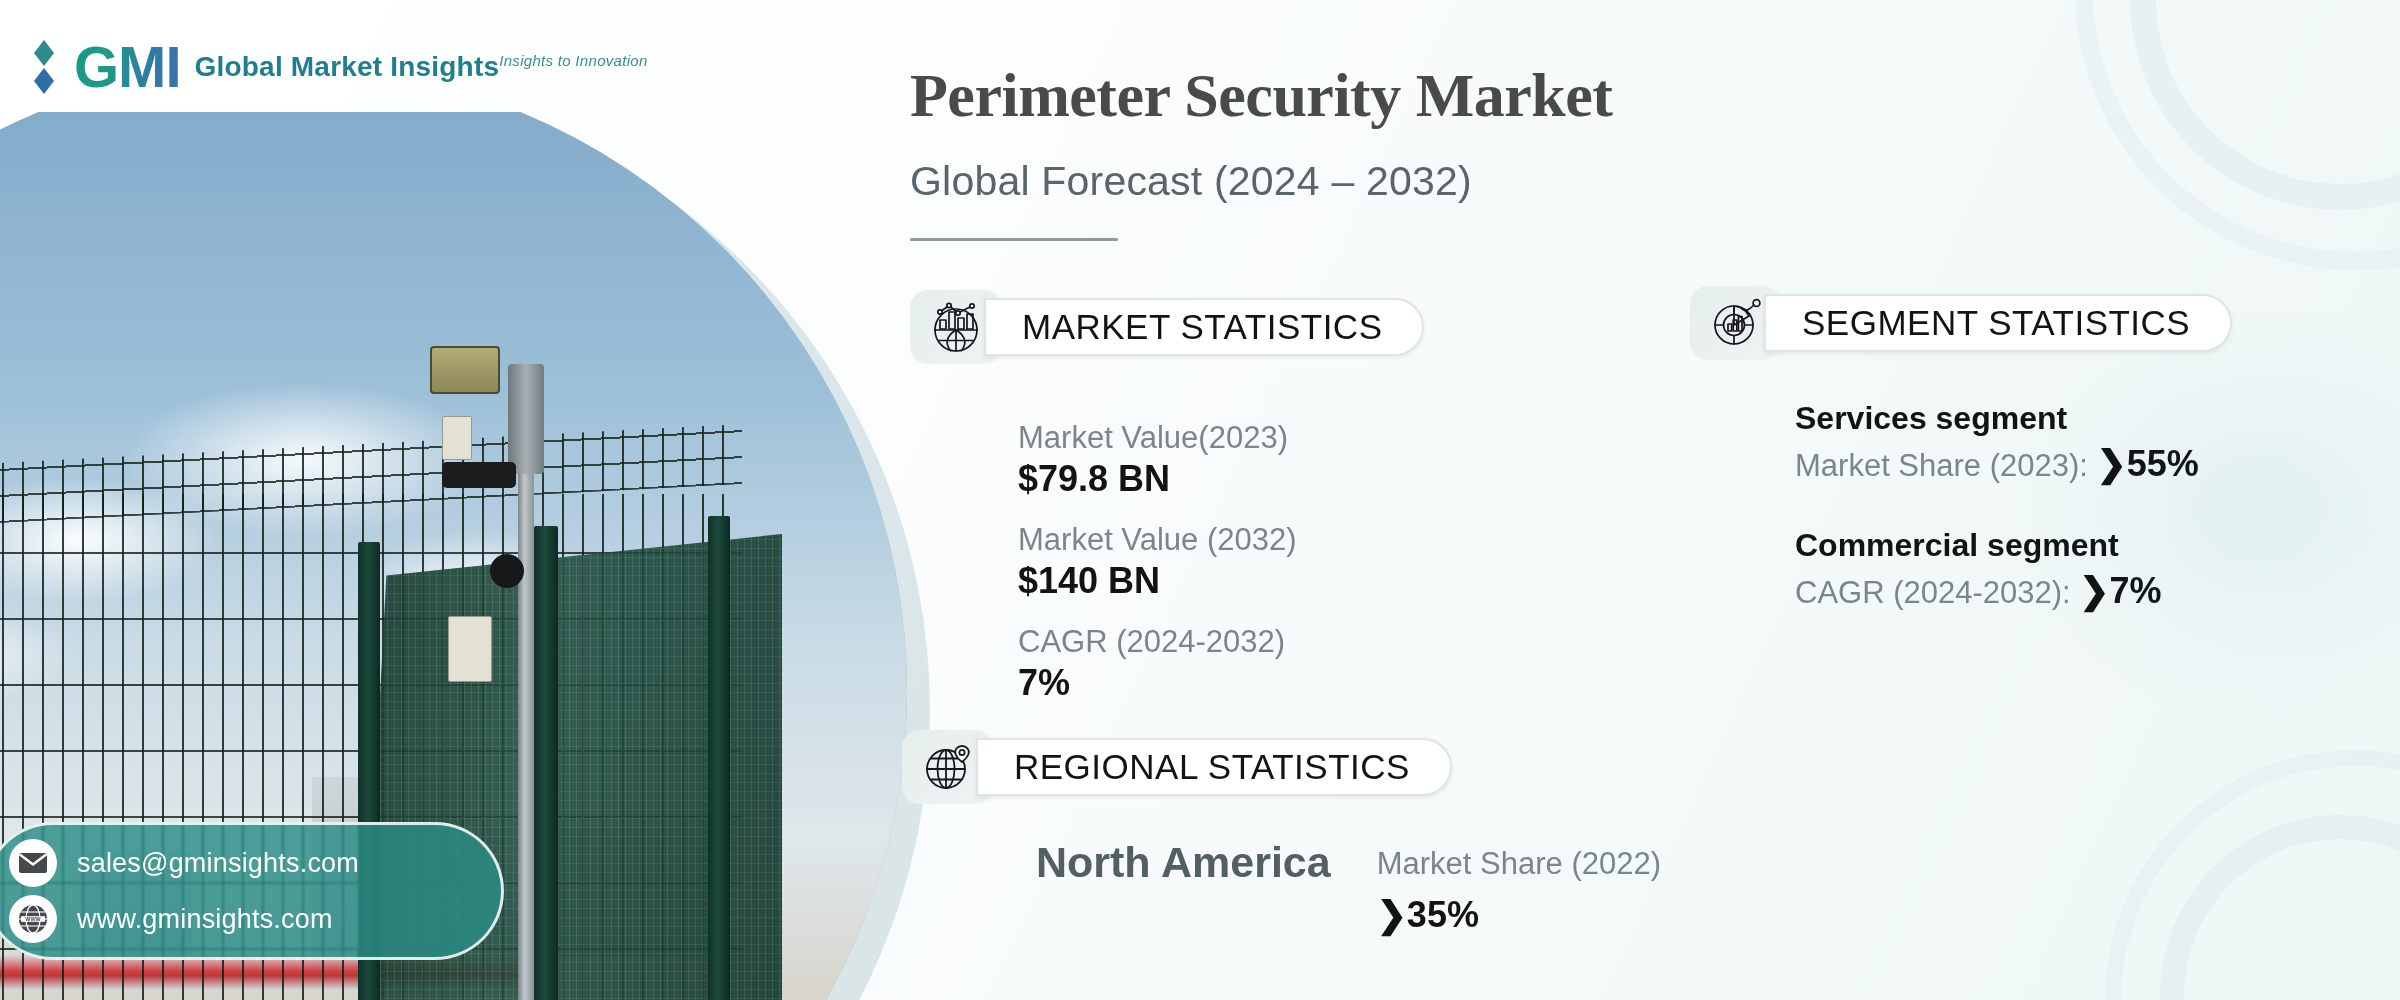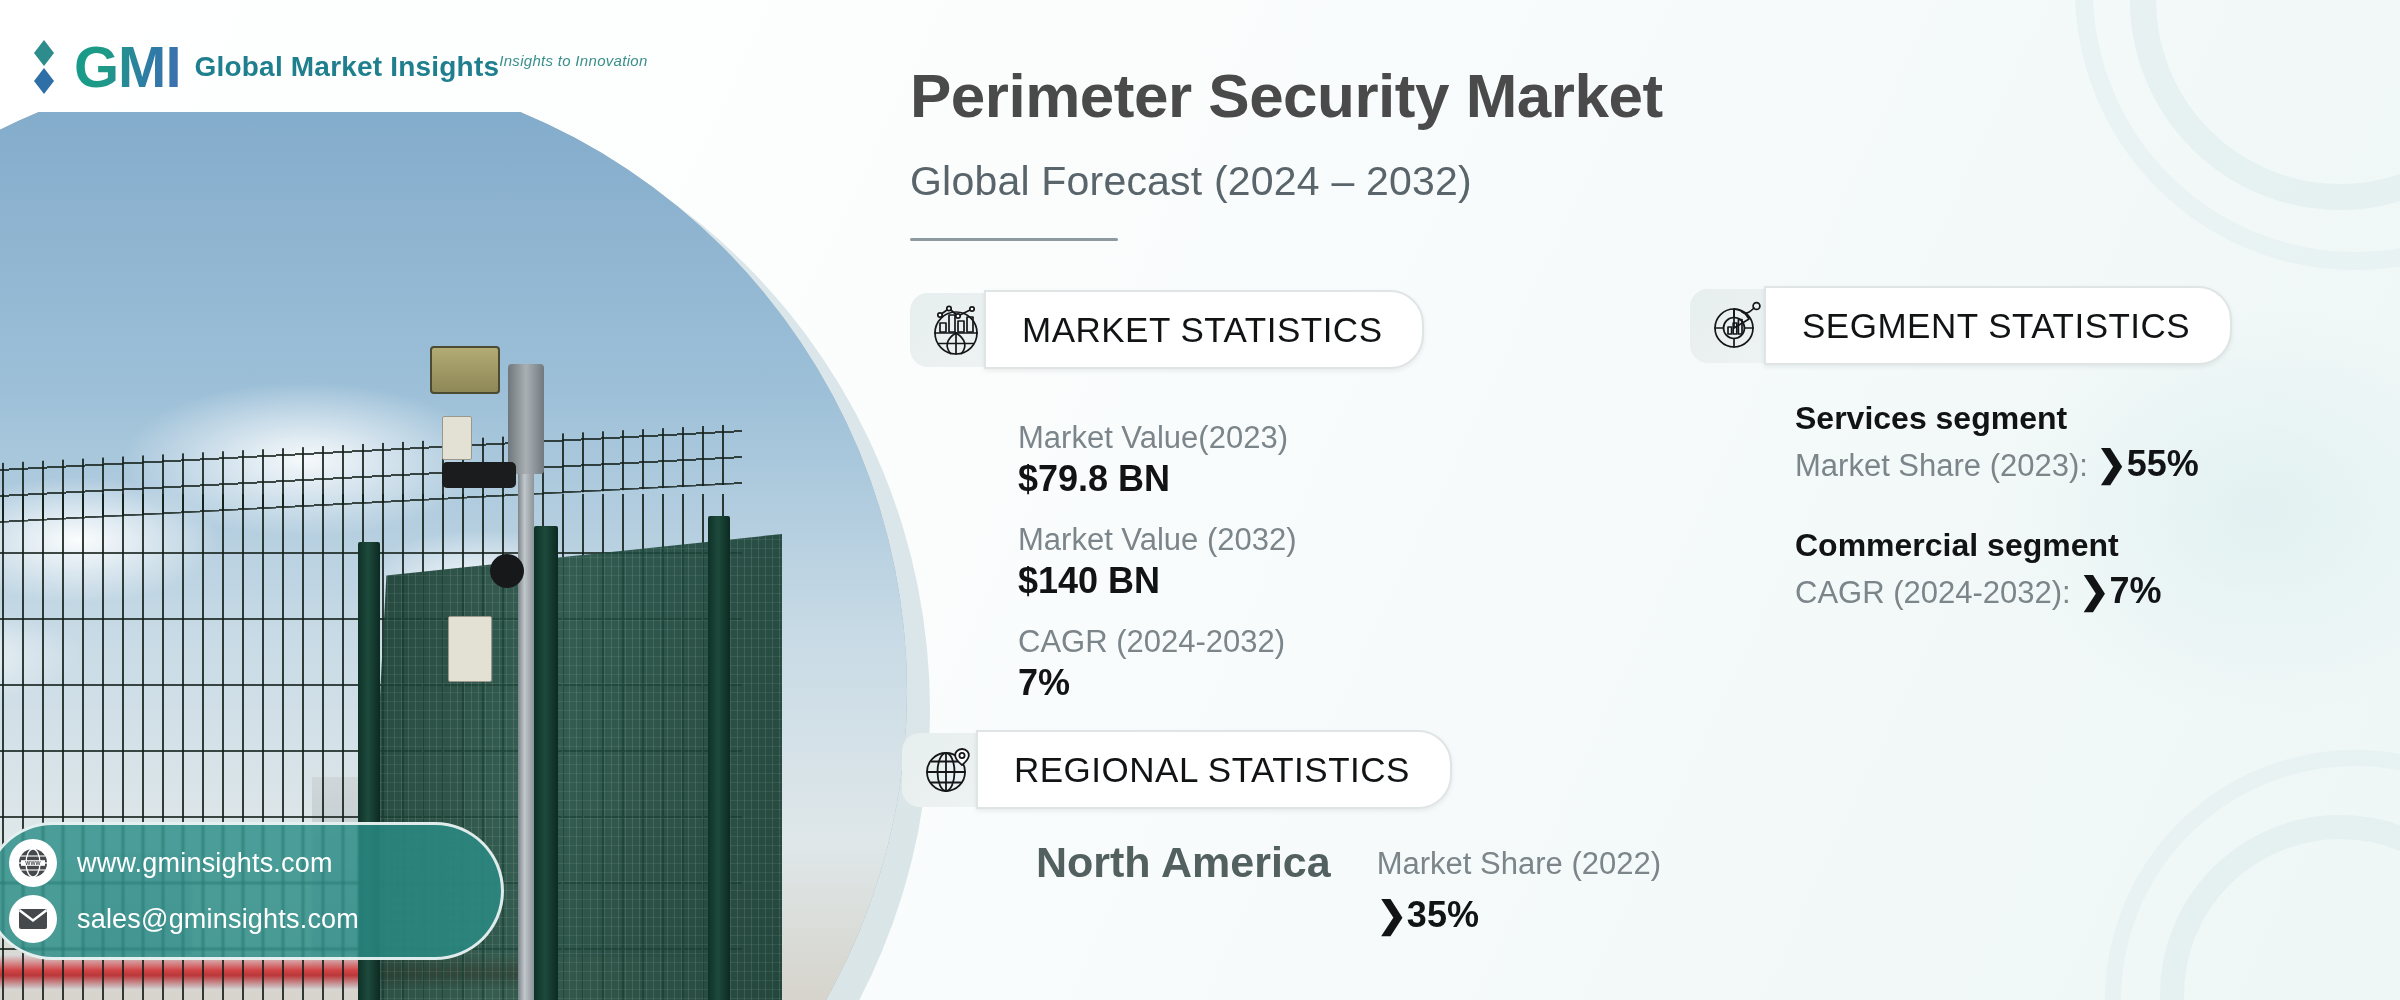--- a/index.html
+++ b/index.html
@@ -208,21 +208,21 @@
     font-family: "Liberation Sans", sans-serif;
   }
 
   
   .content { position: absolute; left: 900px; top: 0; width: 1500px; height: 1000px; z-index: 10; }
 
   .page-title {
     position: absolute; left: 10px; top: 60px;
     font-size: 62px; font-weight: 700; color: #4a4a4a;
     letter-spacing: -.5px;
-    font-family: Liberation Sans, sans-serif;
+    font-family: Liberation Serif, serif;
     white-space: nowrap;
   }
   .page-subtitle {
     position: absolute; left: 10px; top: 158px;
     font-size: 41px; font-weight: 400; color: #59656b;
     letter-spacing: .2px;
     font-family: "Liberation Sans", sans-serif;
     white-space: nowrap;
   }
   .title-rule {
@@ -234,21 +234,21 @@
   .stat-header { position: absolute; display: flex; align-items: center; }
   .icon-chip {
     width: 92px; height: 74px;
     background: linear-gradient(135deg, #e7eeee 0%, #eef3f3 100%);
     border-radius: 18px;
     display: flex; align-items: center; justify-content: center;
     margin-right: -18px;
     flex: none;
   }
   .label-pill {
-    height: 79px;
+    height: 58px;
     background: #ffffff;
     border: 2px solid #dfe4e4;
     border-radius: 0 34px 34px 0;
     display: flex; align-items: center;
     padding: 0 40px 0 36px;
     box-shadow: 0 2px 5px rgba(0,0,0,.07);
     position: relative;
     z-index: 2;
   }
   .label-pill span {
@@ -343,40 +343,40 @@
     <span class="logo-text">
       <span class="logo-title">Global Market Insights</span>
       <span class="logo-rule"></span>
       <span class="logo-tag">Insights to Innovation</span>
     </span>
   </div>
 
   <div class="contact-pill">
     <div class="contact-row">
       <span class="contact-ico">
+        <svg width="30" height="22" viewBox="0 0 30 22" aria-hidden="true">
+          <rect x="1" y="1" width="28" height="20" rx="2" fill="#46494c"></rect>
+          <path d="M1.5 2.2 L15 12.5 L28.5 2.2" stroke="#ffffff" stroke-width="2.4" fill="none"></path>
+        </svg>
+      </span>
+      <span class="contact-txt">sales@gminsights.com</span>
+    </div>
+    <div class="contact-row">
+      <span class="contact-ico">
         <svg width="32" height="32" viewBox="0 0 32 32" aria-hidden="true">
           <circle cx="16" cy="16" r="14" fill="#46494c"></circle>
           <ellipse cx="16" cy="16" rx="7" ry="14" fill="none" stroke="#ffffff" stroke-width="1.3"></ellipse>
           <line x1="2" y1="16" x2="30" y2="16" stroke="#ffffff" stroke-width="1.3"></line>
           <line x1="4" y1="9" x2="28" y2="9" stroke="#ffffff" stroke-width="1.1"></line>
           <line x1="4" y1="23" x2="28" y2="23" stroke="#ffffff" stroke-width="1.1"></line>
           <rect x="4" y="13.2" width="24" height="5.6" fill="#ffffff"></rect>
           <text x="16" y="17.6" font-size="5.4" text-anchor="middle" fill="#46494c" font-family="Liberation Sans, sans-serif" font-weight="bold">WWW</text>
         </svg>
       </span>
       <span class="contact-txt">www.gminsights.com</span>
-    </div>
-    <div class="contact-row">
-      <span class="contact-ico">
-        <svg width="30" height="22" viewBox="0 0 30 22" aria-hidden="true">
-          <rect x="1" y="1" width="28" height="20" rx="2" fill="#46494c"></rect>
-          <path d="M1.5 2.2 L15 12.5 L28.5 2.2" stroke="#ffffff" stroke-width="2.4" fill="none"></path>
-        </svg>
-      </span>
-      <span class="contact-txt">sales@gminsights.com</span>
     </div>
   </div>
 
   <div class="content">
 
     <div class="page-title">Perimeter Security Market</div>
     <div class="page-subtitle">Global Forecast (2024 – 2032)</div>
     <div class="title-rule"></div>
 
     <div class="stat-header" style="left:10px; top:290px;">

